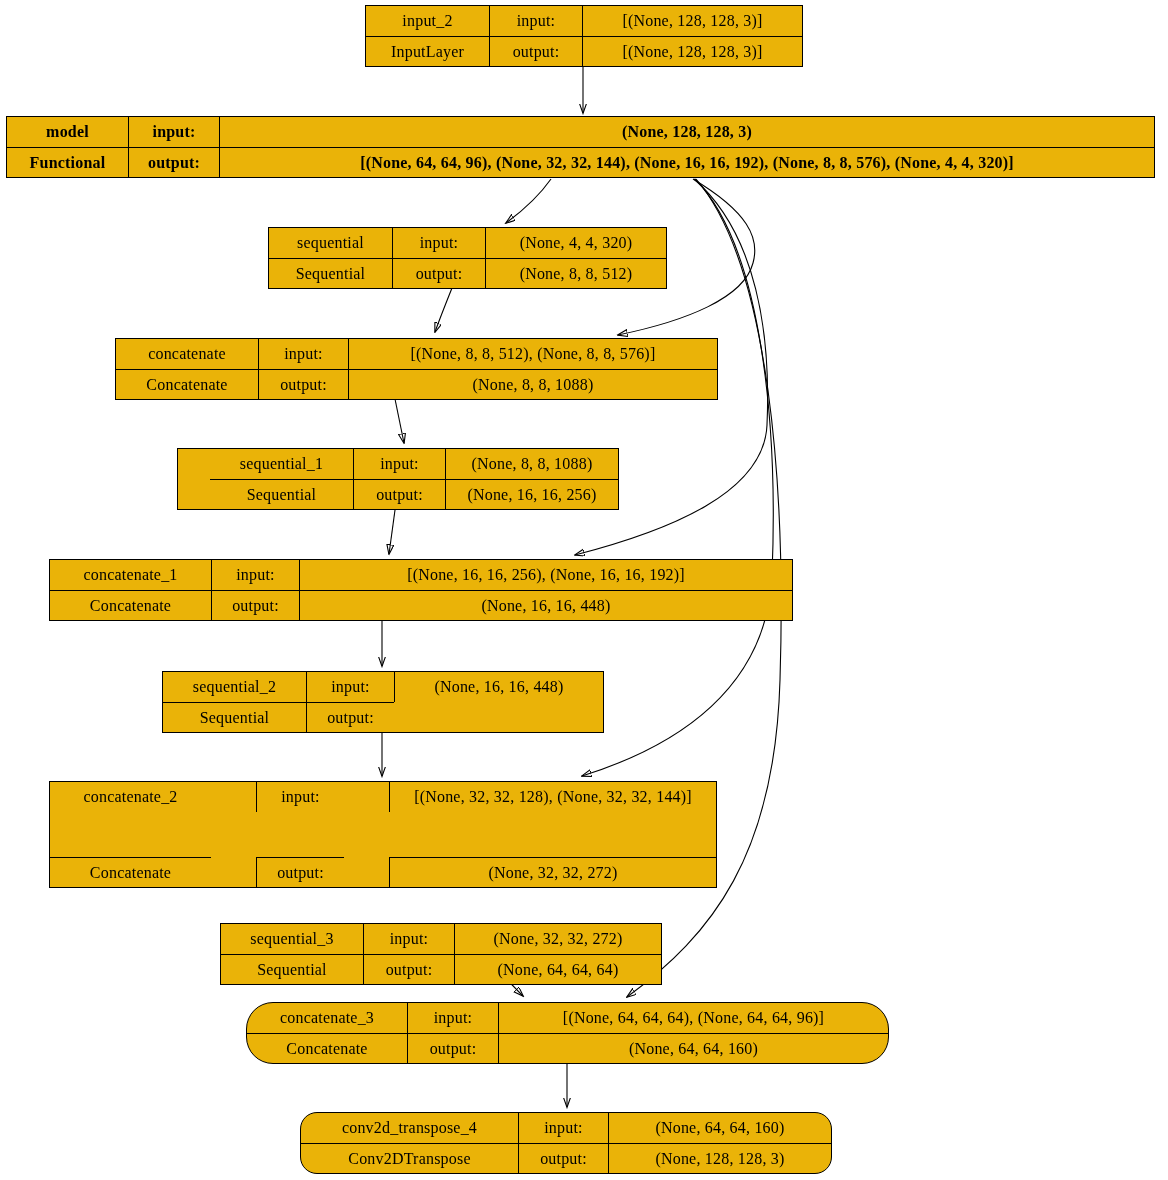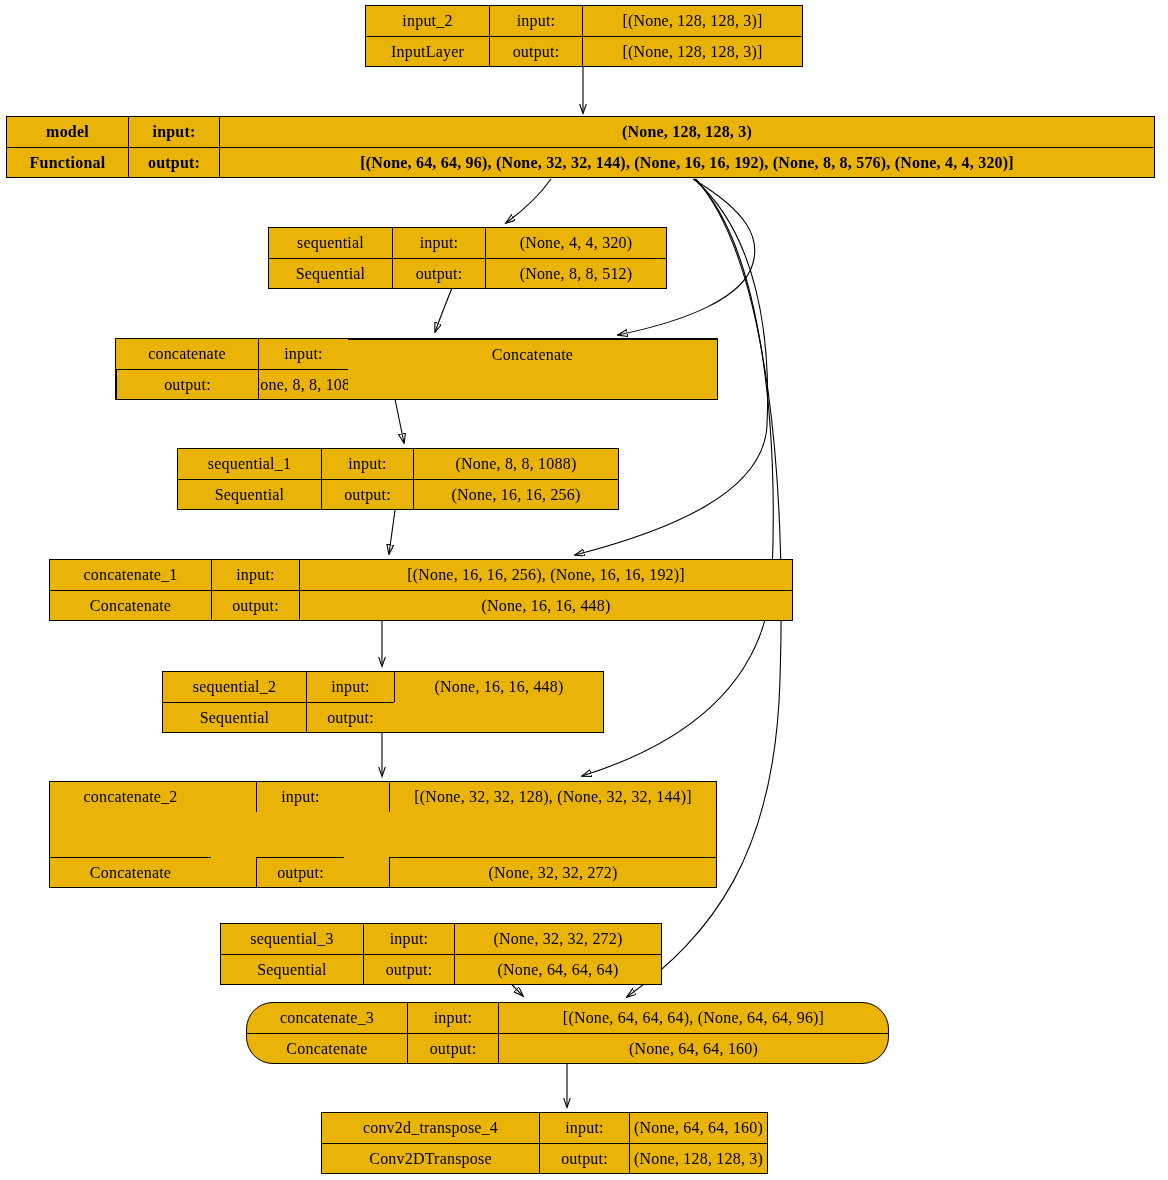--- a/index.html
+++ b/index.html
@@ -98,26 +98,27 @@
     <div class="cell c2 r1">input:</div>
     <div class="cell c3 r1">(None, 4, 4, 320)</div>
     <div class="cell c1 r2">Sequential</div>
     <div class="cell c2 r2">output:</div>
     <div class="cell c3 r2">(None, 8, 8, 512)</div>
   </div>
 
   <div class="node" style="left:115px; top:338px; width:603px; grid-template-columns:142px 90px 1fr;">
     <div class="cell c1 r1">concatenate</div>
     <div class="cell c2 r1">input:</div>
+    <div class="cell c3 r1">[(None, 8, 8, 512), (None, 8, 8, 576)]</div>
     <div class="cell c1 r2">Concatenate</div>
     <div class="cell c2 r2">output:</div>
     <div class="cell c3 r2">(None, 8, 8, 1088)</div>
   </div>
 
-  <div class="node" style="left:177px; top:448px; width:442px; grid-template-columns:143px 92px 1fr;">
+  <div class="node" style="left:177px; top:448px; width:442px; grid-template-columns:143px 92px 1fr;padding-left:32px;">
     <div class="cell c1 r1">sequential_1</div>
     <div class="cell c2 r1">input:</div>
     <div class="cell c3 r1">(None, 8, 8, 1088)</div>
     <div class="cell c1 r2">Sequential</div>
     <div class="cell c2 r2">output:</div>
     <div class="cell c3 r2">(None, 16, 16, 256)</div>
   </div>
 
   <div class="node" style="left:49px; top:559px; width:744px; grid-template-columns:161px 88px 1fr;">
     <div class="cell c1 r1">concatenate_1</div>
@@ -156,21 +157,21 @@
 
   <div class="node" style="left:246px; top:1002px; width:643px; grid-template-columns:160px 91px 1fr;border-radius:27px;">
     <div class="cell c1 r1">concatenate_3</div>
     <div class="cell c2 r1">input:</div>
     <div class="cell c3 r1">[(None, 64, 64, 64), (None, 64, 64, 96)]</div>
     <div class="cell c1 r2">Concatenate</div>
     <div class="cell c2 r2">output:</div>
     <div class="cell c3 r2">(None, 64, 64, 160)</div>
   </div>
 
-  <div class="node" style="left:321px; top:1112px; width:447px; grid-template-columns:217px 90px 1fr;">
+  <div class="node" style="left:300px; top:1112px; width:532px; grid-template-columns:217px 90px 1fr;border-radius:17px;">
     <div class="cell c1 r1">conv2d_transpose_4</div>
     <div class="cell c2 r1">input:</div>
     <div class="cell c3 r1">(None, 64, 64, 160)</div>
     <div class="cell c1 r2">Conv2DTranspose</div>
     <div class="cell c2 r2">output:</div>
     <div class="cell c3 r2">(None, 128, 128, 3)</div>
   </div>
 
 </div>
 

